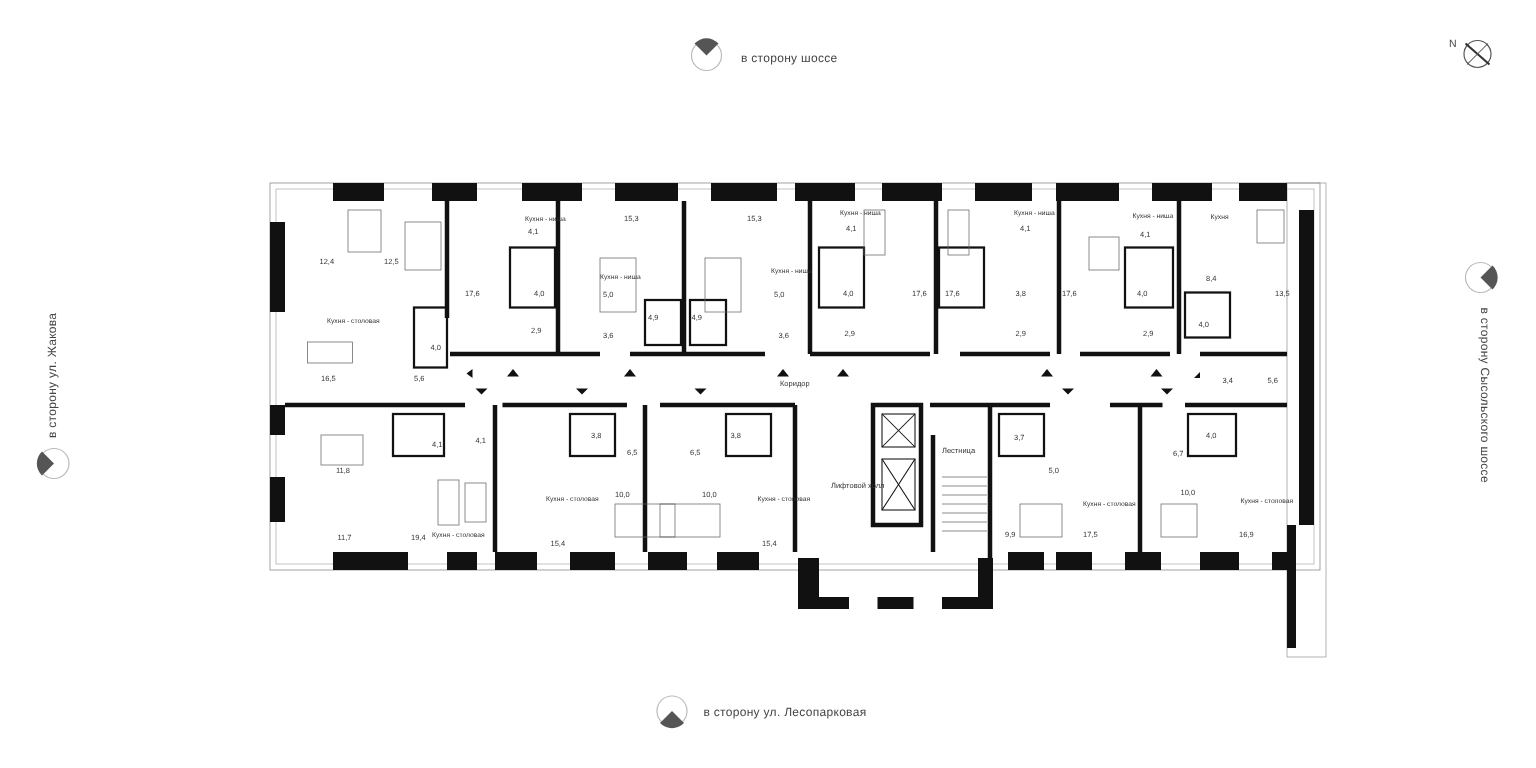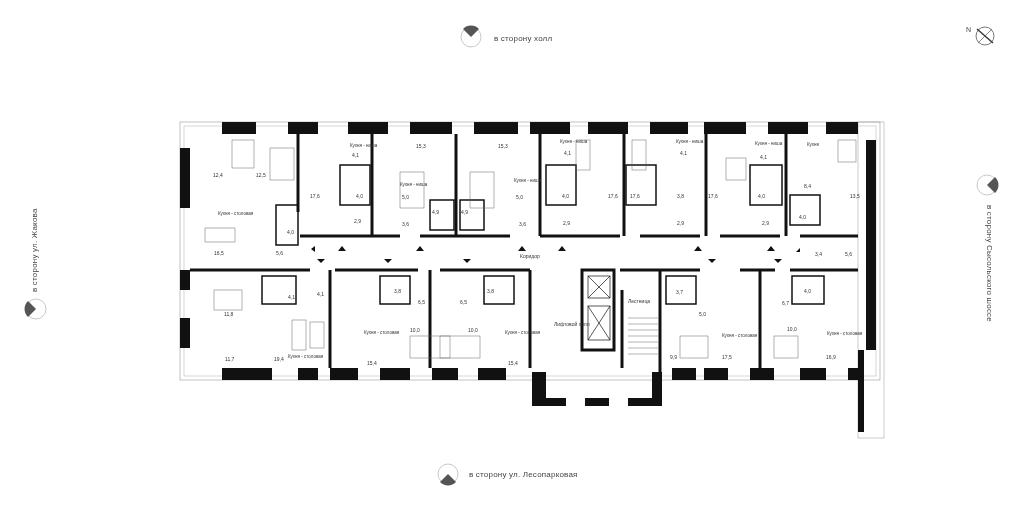--- a/index.html
+++ b/index.html
@@ -14,21 +14,21 @@
   svg{position:absolute;left:0;top:0;}
 </style>
 </head>
 <body>
 
 <div>
   <svg class="compass" width="24" height="24" style="left:459px;top:25px;">
     <circle cx="12" cy="12" r="10" fill="none" stroke="#bbb" stroke-width="0.8"></circle>
     <path d="M12 12 L4 4 A11 11 0 0 1 20 4 Z" fill="#555"></path>
   </svg>
-  <span class="dir-label" style="left:494px;top:34px;">в сторону холл</span>
+  <span class="dir-label" style="left:494px;top:34px;">в сторону шоссе</span>
 </div>
 
 <div>
   <span class="dir-label" style="left:966px;top:26px;font-size:7px;">N</span>
   <svg class="compass" width="22" height="22" style="left:974px;top:25px;">
     <circle cx="11" cy="11" r="9" fill="none" stroke="#555" stroke-width="0.8"></circle>
     <line x1="3" y1="4" x2="19" y2="18" stroke="#333" stroke-width="1.4"></line>
     <line x1="18" y1="4" x2="4" y2="18" stroke="#555" stroke-width="0.7"></line>
   </svg>
 </div>

